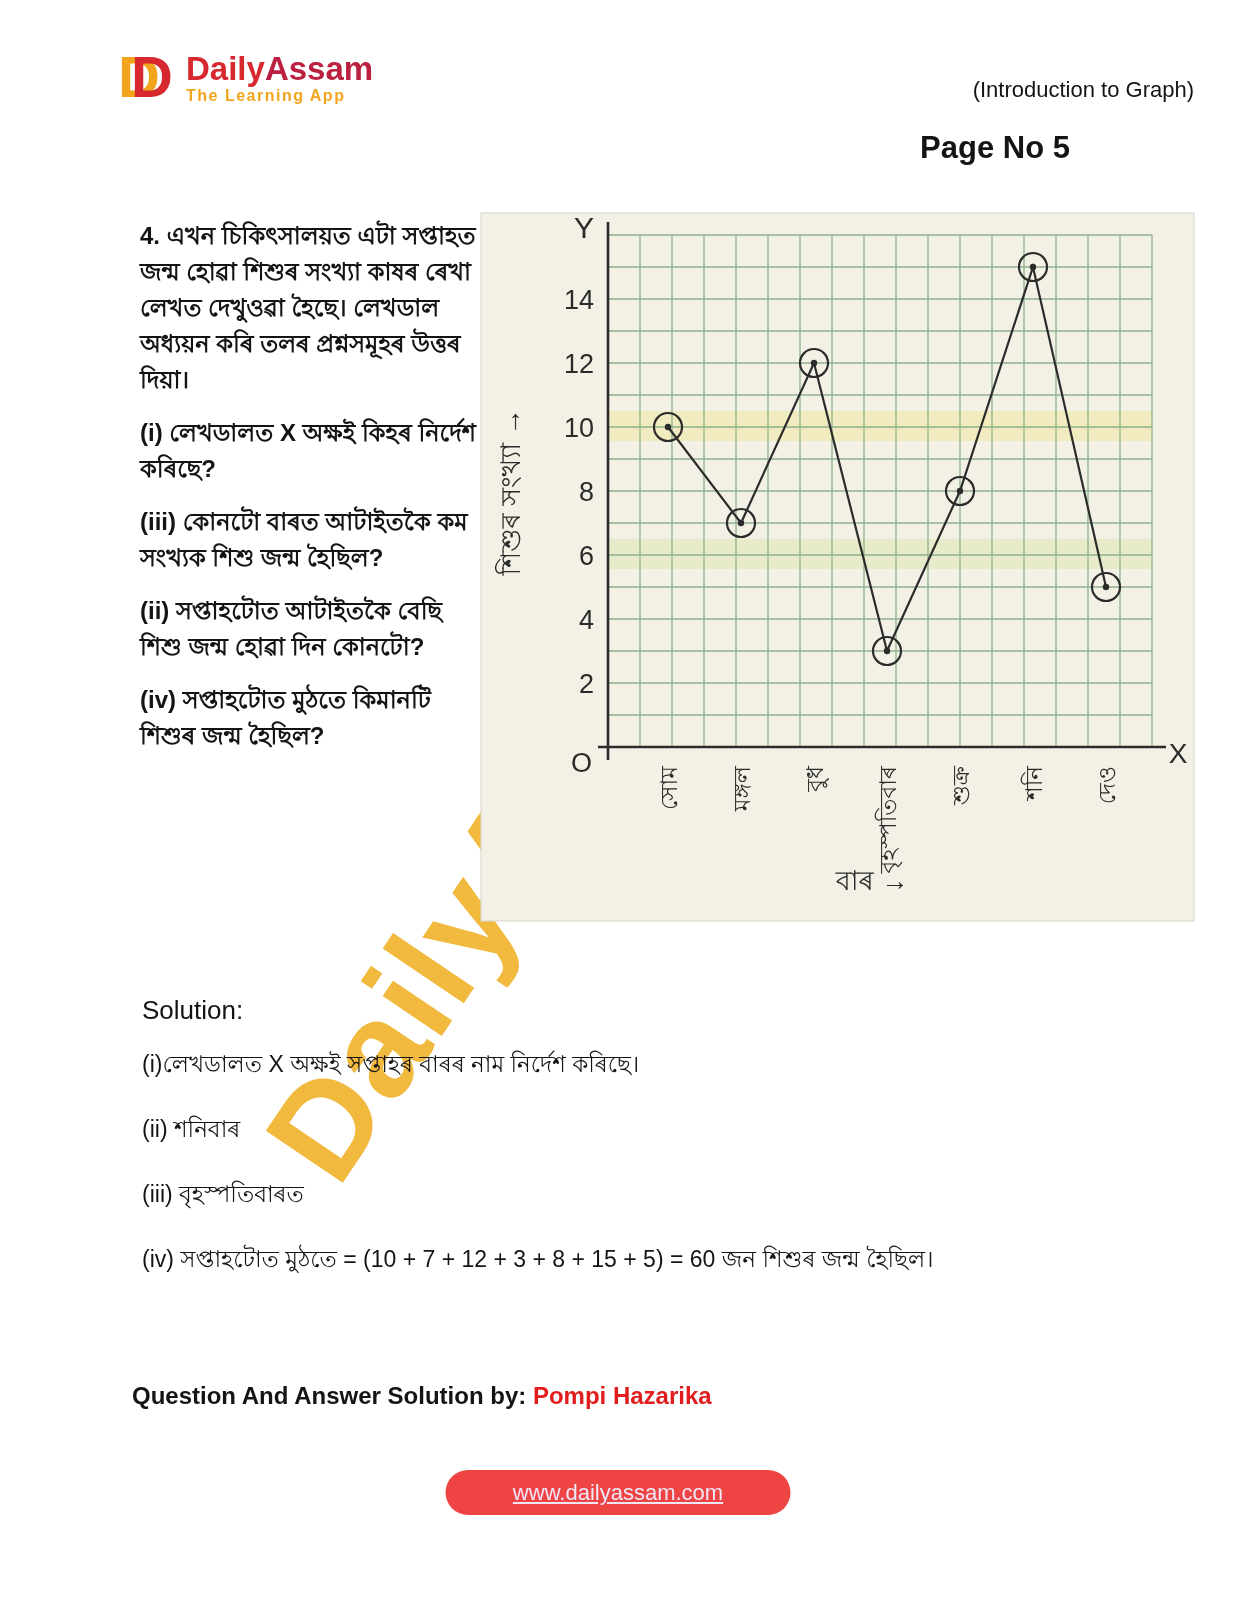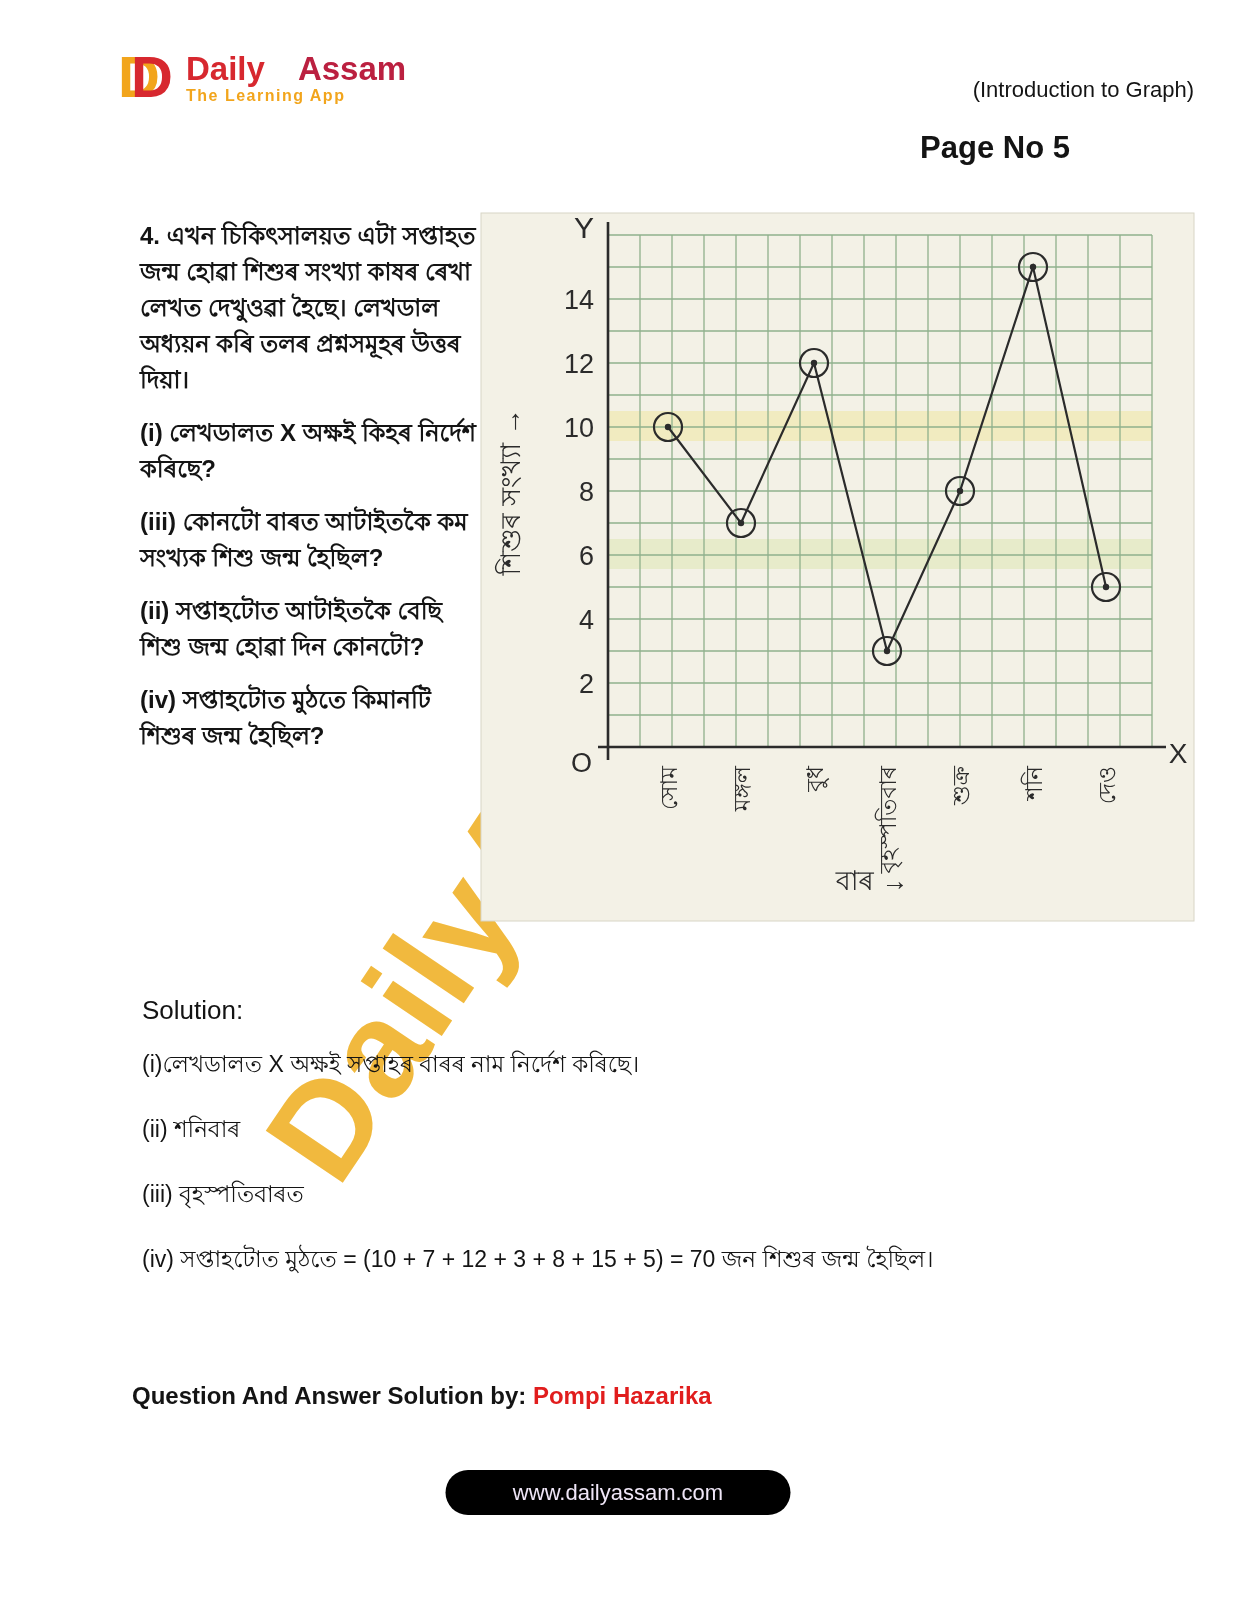--- a/index.html
+++ b/index.html
@@ -46,21 +46,21 @@
 </style>
 </head>
 <body>
 
 <div class="header-logo">
   <div class="logo-mark">
     <span class="d-back" style="color: rgb(242, 165, 28);">D</span>
     <span class="d-front" style="color: rgb(215, 40, 47);">D</span>
   </div>
   <div class="logo-text">
-    <div class="logo-name"><span style="color: rgb(215, 40, 47);">Daily</span><span style="color: rgb(187, 32, 64); margin-left: 33px;">Assam</span></div>
+    <div class="logo-name"><span style="color: rgb(215, 40, 47);">Daily</span><span style="color: rgb(187, 32, 64);">Assam</span></div>
     <div class="logo-tagline" style="color: rgb(242, 165, 28);">The Learning App</div>
   </div>
 </div>
 
 <div class="doc-head">
   <div class="l2">(Introduction to Graph)</div>
 </div>
 
 <div class="page-no">Page No 5</div>
 
@@ -151,20 +151,20 @@
     </svg>
 </figure>
 
 <div class="watermark" style="color: rgb(240, 180, 46);">DailyA</div>
 
 <section class="solution">
   <h3>Solution:</h3>
   <div class="line"><span>(i)</span><span>লেখডালত X অক্ষই সপ্তাহৰ বাৰৰ নাম নিৰ্দেশ কৰিছে।</span></div>
   <div class="line"><span>(ii)</span> <span>শনিবাৰ</span></div>
   <div class="line"><span>(iii)</span> <span>বৃহস্পতিবাৰত</span></div>
-  <div class="line"><span>(iv)</span> <span>সপ্তাহটোত মুঠতে = (10 + 7 + 12 + 3 + 8 + 15 + 5) = 70 জন শিশুৰ জন্ম হৈছিল।</span></div>
+  <div class="line"><span>(iv)</span> <span>সপ্তাহটোত মুঠতে = (10 + 7 + 12 + 3 + 8 + 15 + 5) = 60 জন শিশুৰ জন্ম হৈছিল।</span></div>
 </section>
 
 <div class="credit">
   <span>Question And Answer Solution by: </span><span style="color: rgb(225, 29, 29);">Pompi Hazarika</span>
 </div>
 
-<button class="site-pill" style="background: #000000; color: rgb(239, 230, 247);">www.dailyassam.com</button>
+<button class="site-pill" style="background: #ef4444; color: rgb(239, 230, 247); text-decoration: underline;">www.dailyassam.com</button>
 
 </body></html>

